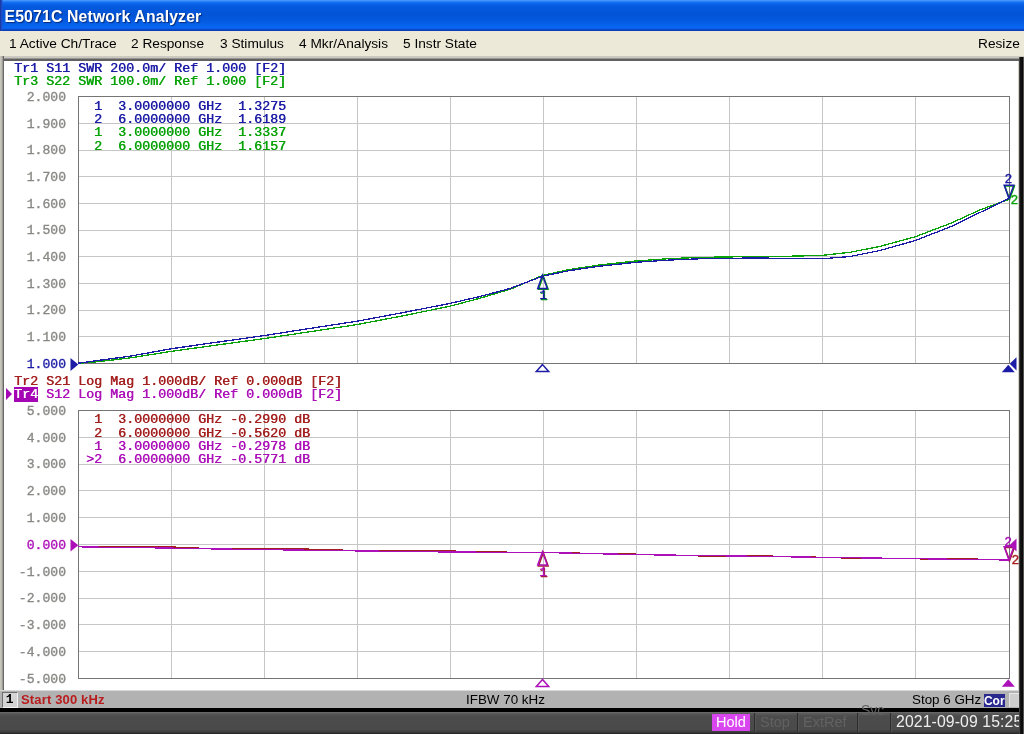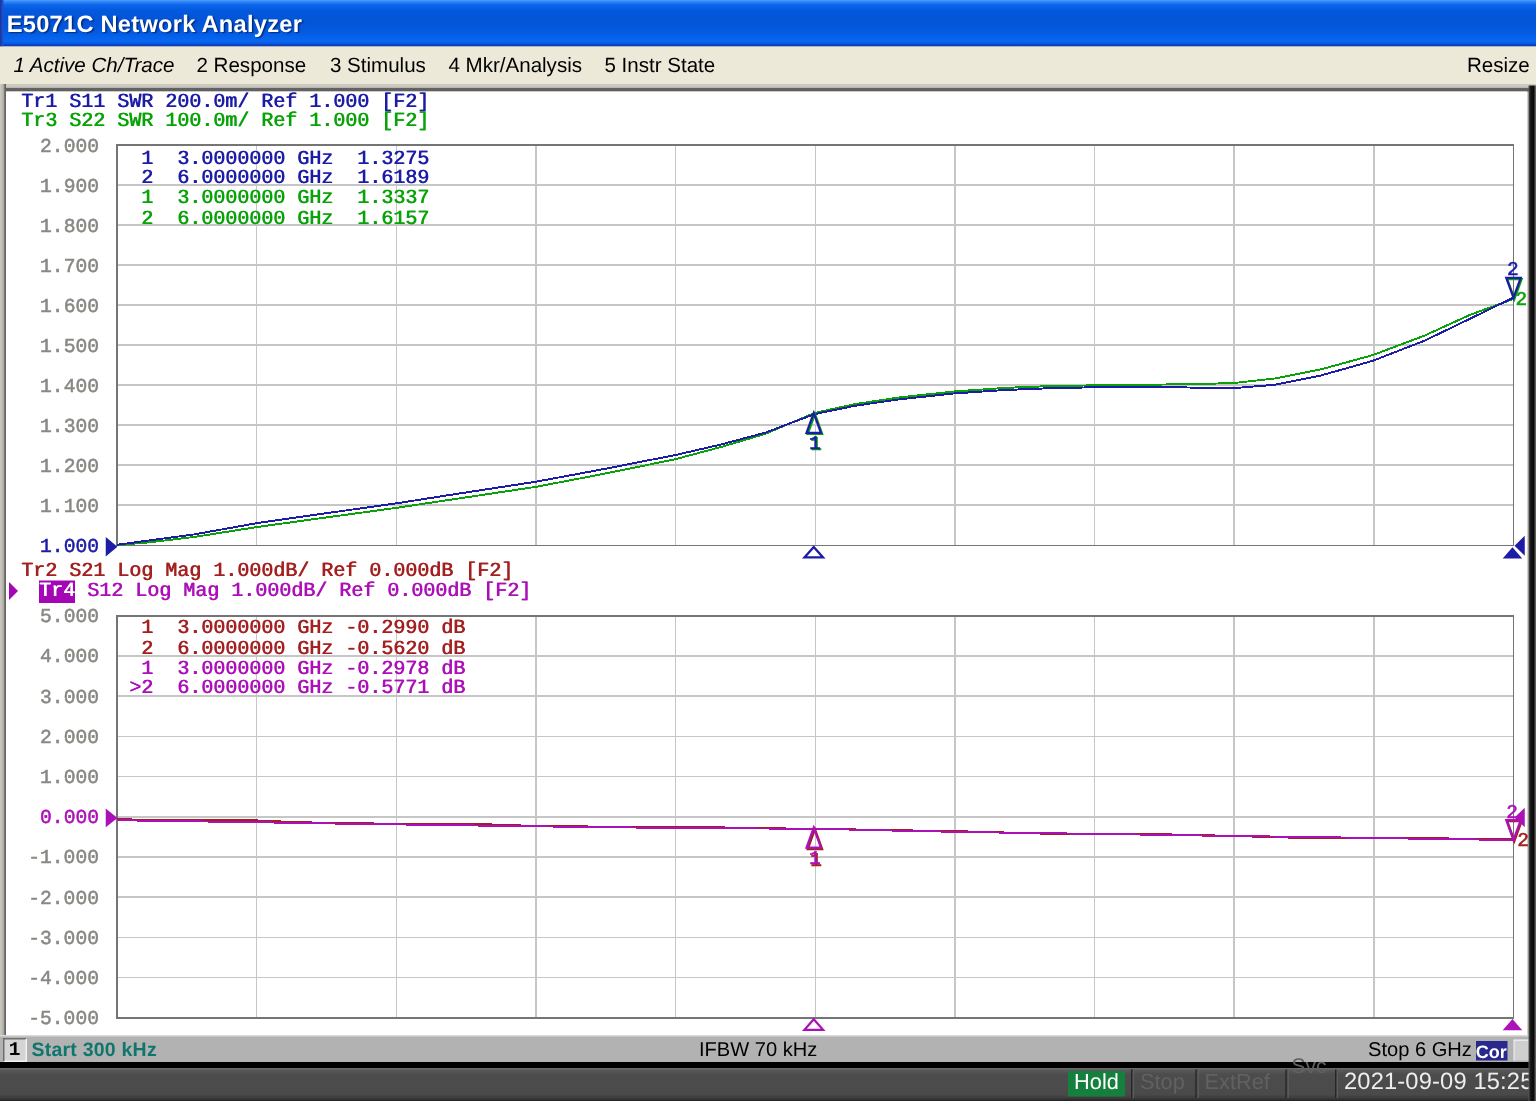--- a/index.html
+++ b/index.html
@@ -23,21 +23,21 @@
 #blackline { left:0; top:708px; width:1024px; height:4px; background:#000; }
 #bottombar { left:0; top:712px; width:1024px; height:22px; background:linear-gradient(180deg,#6e6e6e 0%,#575757 8%,#4c4c4c 20%,#4a4a4a 80%,#3a3a3a 92%,#222 100%); }
 svg { position:absolute; left:0; }
 </style>
 </head>
 <body>
 <div class="abs" id="titlebar"></div>
 <div class="abs" style="left:0;top:0;width:3px;height:31px;background:linear-gradient(90deg,#16339e,#2050c8 60%,rgba(32,80,200,0));"></div>
 <div class="abs" id="titletext">E5071C Network Analyzer</div>
 <div class="abs" id="menubar"></div>
-<div class="menuitem" style="left:9px;font-style:italic;">1 Active Ch/Trace</div>
+<div class="menuitem" style="left:9px;">1 Active Ch/Trace</div>
 <div class="menuitem" style="left:131px;">2 Response</div>
 <div class="menuitem" style="left:220px;">3 Stimulus</div>
 <div class="menuitem" style="left:299px;">4 Mkr/Analysis</div>
 <div class="menuitem" style="left:403px;">5 Instr State</div>
 <div class="menuitem" style="left:978px;text-align:center;">Resize</div>
 <div class="abs" id="mainborder-top"></div>
 <div class="abs" id="mainarea"></div>
 <div class="abs" id="edge-left"></div>
 <div class="abs" id="edge-right"></div>
 
@@ -90,21 +90,21 @@
     <polygon points="542.5,364.6 536.3,371.6 548.7,371.6" fill="none" stroke="#1c1ca6" stroke-width="1.5"></polygon>
     <polygon points="1008.3,364.8 1001.8,372.3 1014.8,372.3" fill="#1c1ca6"></polygon>
   </svg>
 
 <div class="abs mono hdr" style="left:86px; top:99.5px; color:#1c1ca6;"> 1  3.0000000 GHz  1.3275
  2  6.0000000 GHz  1.6189</div>
 <div class="abs mono hdr" style="left:86px; top:126.2px; color:#09a309;"> 1  3.0000000 GHz  1.3337
  2  6.0000000 GHz  1.6157</div>
 
 <div class="abs mono hdr" style="left:14px; top:374.6px; color:#a42020;">Tr2 S21 Log Mag 1.000dB/ Ref 0.000dB [F2]</div>
-<div class="abs mono hdr" style="left:14px; top:388px; color:#ac10b8;margin-left:12px;"><span style="background:#a405b5;color:#fff;">Tr4</span> S12 Log Mag 1.000dB/ Ref 0.000dB [F2]</div>
+<div class="abs mono hdr" style="left:14px; top:388px; color:#ac10b8;"><span style="background:#a405b5;color:#fff;">Tr4</span> S12 Log Mag 1.000dB/ Ref 0.000dB [F2]</div>
 
 <div class="abs" style="left:5.6px; top:388.3px; width:0; height:0; border-left:6.6px solid #a405b5; border-top:6px solid transparent; border-bottom:6px solid transparent;"></div>
 
 <svg id="chart2" width="1024" height="290" viewBox="0 400 1024 290" style="top:400px;">
     <line x1="78" y1="437.3" x2="1009" y2="437.3" stroke="#c6c6c6" stroke-width="1" shape-rendering="crispEdges"></line>
     <line x1="78" y1="464.1" x2="1009" y2="464.1" stroke="#c6c6c6" stroke-width="1" shape-rendering="crispEdges"></line>
     <line x1="78" y1="490.9" x2="1009" y2="490.9" stroke="#c6c6c6" stroke-width="1" shape-rendering="crispEdges"></line>
     <line x1="78" y1="517.7" x2="1009" y2="517.7" stroke="#c6c6c6" stroke-width="1" shape-rendering="crispEdges"></line>
     <line x1="78" y1="544.5" x2="1009" y2="544.5" stroke="#c6c6c6" stroke-width="1" shape-rendering="crispEdges"></line>
     <line x1="78" y1="571.3" x2="1009" y2="571.3" stroke="#c6c6c6" stroke-width="1" shape-rendering="crispEdges"></line>
@@ -148,29 +148,29 @@
     <polygon points="1008.3,679.3 1001.8,686.8 1014.8,686.8" fill="#ac10b8"></polygon>
   </svg>
 
 <div class="abs mono hdr" style="left:86px; top:413.2px; color:#a42020;"> 1  3.0000000 GHz -0.2990 dB
  2  6.0000000 GHz -0.5620 dB</div>
 <div class="abs mono hdr" style="left:86px; top:439.9px; color:#ac10b8;"> 1  3.0000000 GHz -0.2978 dB
 &gt;2  6.0000000 GHz -0.5771 dB</div>
 
 <div class="abs" id="statusbar"></div>
 <div class="abs" style="left:2px; top:692px; width:15.5px; height:15.5px; background:#d4d4d4; border-top:1px solid #6f6f6f; border-left:1px solid #6f6f6f; border-right:1px solid #f2f2f2; border-bottom:1px solid #f2f2f2; font-family:'Liberation Mono', monospace; font-weight:bold; font-size:13px; text-align:center; line-height:14px;">1</div>
-<div class="abs" style="left:21px; top:691.8px; font-size:13px; font-weight:bold; letter-spacing:0.15px; color:#0f766e;">Start 300 kHz</div>
+<div class="abs" style="left:21px; top:691.8px; font-size:13px; font-weight:bold; letter-spacing:0.15px; color:#b91c1c;">Start 300 kHz</div>
 <div class="abs" style="left:466px; top:691.6px; font-size:13.4px; color:#000;">IFBW 70 kHz</div>
 <div class="abs" style="left:912px; top:691.6px; font-size:13.4px; color:#000;">Stop 6 GHz</div>
 <div class="abs" style="left:983.5px; top:693.5px; width:21.5px; height:13.5px; background:#28288e; color:#fff; font-size:12px; text-align:center; line-height:14px;font-weight:bold;">Cor</div>
 <div class="abs" style="left:1009px; top:692.5px; width:10.5px; height:14.5px; background:#cfcfcf; border-top:1.5px solid #e9e9e9; border-left:1.5px solid #e2e2e2;"></div>
 
 <div class="abs" id="blackline"></div>
 <div class="abs" id="bottombar"></div>
-<div class="abs" style="left:712px; top:713.5px; width:38px; height:17px; background:#15803d; color:#fff; font-size:14.5px; text-align:center; line-height:17px;">Hold</div>
+<div class="abs" style="left:712px; top:713.5px; width:38px; height:17px; background:#d946ef; color:#fff; font-size:14.5px; text-align:center; line-height:17px;">Hold</div>
 <div class="abs" style="left:754px; top:713px; width:2px; height:19px; background:linear-gradient(90deg,#181818,#6a6a6a);"></div>
 <div class="abs" style="left:760px; top:714px; color:#616161; font-size:14.5px;">Stop</div>
 <div class="abs" style="left:797px; top:713px; width:2px; height:19px; background:linear-gradient(90deg,#181818,#6a6a6a);"></div>
 <div class="abs" style="left:803px; top:714px; color:#616161; font-size:14.5px;">ExtRef</div>
 <div class="abs" style="left:857px; top:713px; width:2px; height:19px; background:linear-gradient(90deg,#181818,#6a6a6a);"></div>
 <div class="abs" style="left:861px; top:702px; color:#616161; font-size:14px;">Svc</div>
 <div class="abs" style="left:890px; top:713px; width:2px; height:19px; background:linear-gradient(90deg,#181818,#6a6a6a);"></div>
 <div class="abs" style="left:896px; top:712.9px; color:#eeeeee; font-size:15.8px; letter-spacing:0.1px;">2021-09-09 15:25</div>
 
 </body></html>

